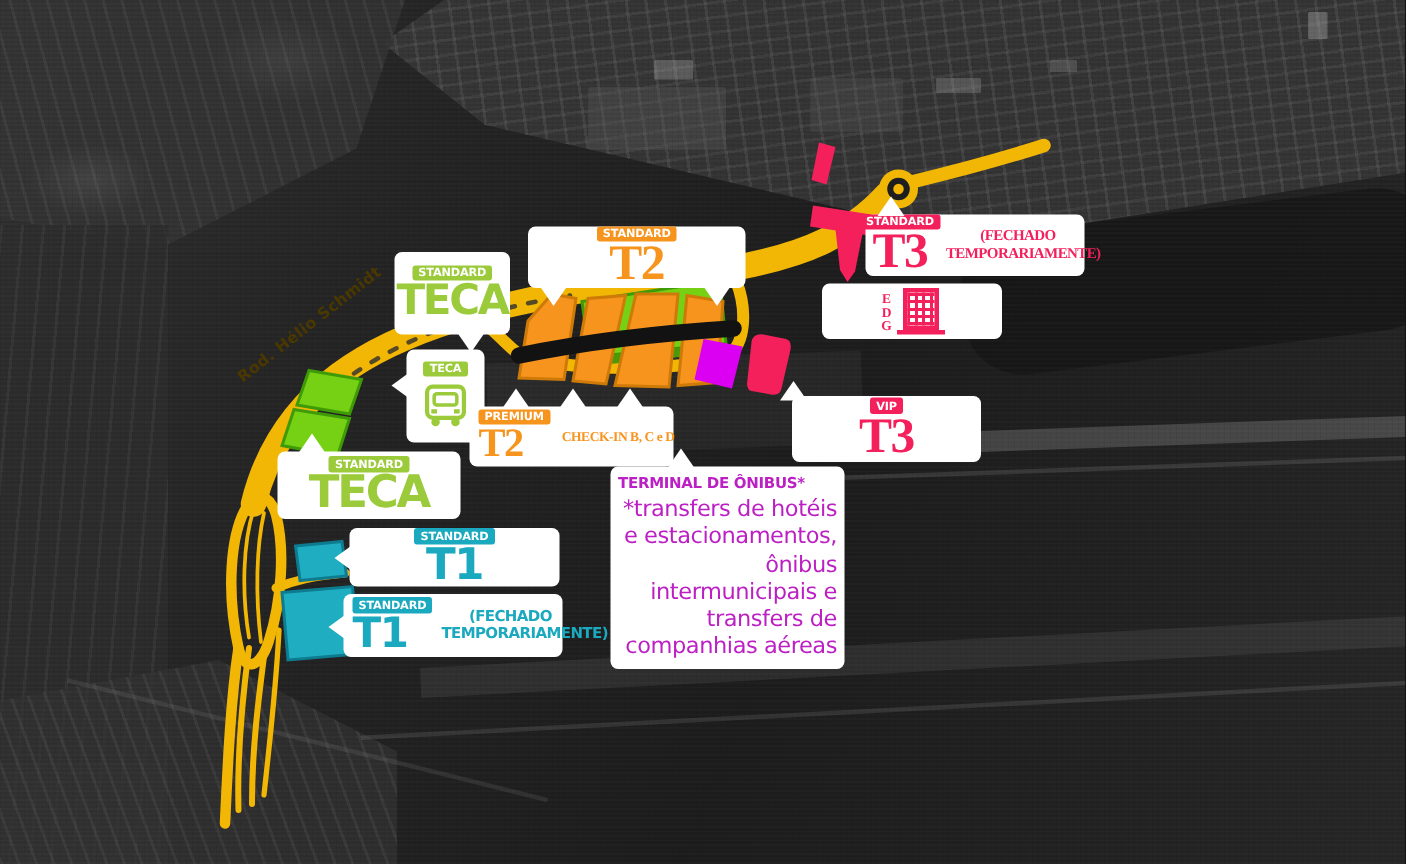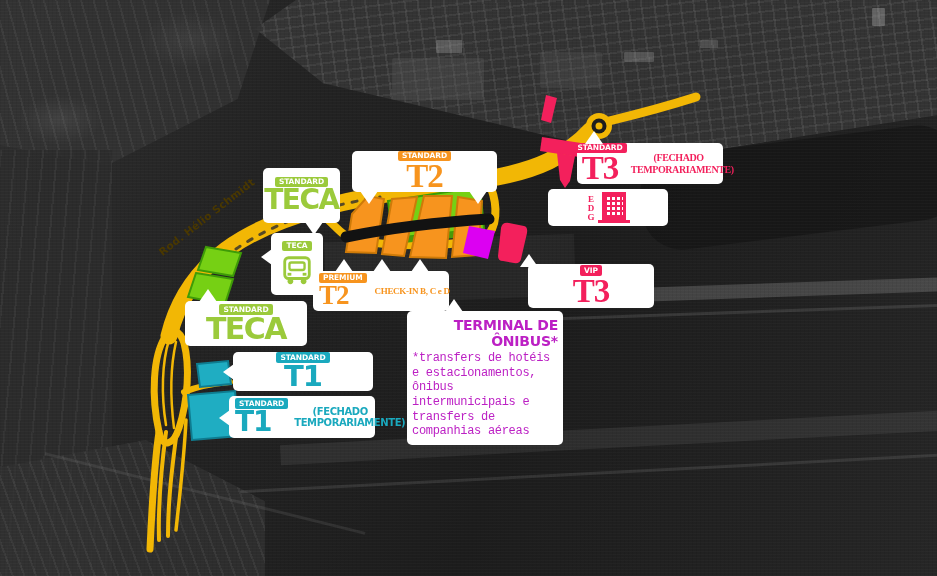--- a/index.html
+++ b/index.html
@@ -73,22 +73,22 @@
   
   .edg-wrap{display:flex;align-items:flex-end;gap:3px;}
   .edg-txt{writing-mode:vertical-lr;text-orientation:upright;font-weight:bold;font-size:9px;
            letter-spacing:-1px;line-height:1;margin-bottom:2px;}
   .edg-glyph{display:flex;flex-direction:column;align-items:center;}
   .edg-bldg{width:24px;height:28px;border:3px solid #F3205C;box-sizing:border-box;
     background-image:
       repeating-linear-gradient(0deg,#F3205C 0 2px,transparent 2px 5px),
       repeating-linear-gradient(90deg,#F3205C 0 2px,transparent 2px 5px);}
   .edg-base{width:32px;height:3px;background:#F3205C;}
-  .bus-desc{font-size:12px;letter-spacing:-.3px;line-height:1.22;text-align:left;font-family:Liberation Mono, monospace;}
-  .bus-title{font-size:14px;font-weight:bold;letter-spacing:-.2px;text-align:right;margin-bottom:2px;}
+  .bus-desc{font-size:15px;letter-spacing:-.3px;line-height:1.22;text-align:right;}
+  .bus-title{font-size:10px;font-weight:bold;letter-spacing:-.2px;text-align:left;margin-bottom:2px;}
   svg{display:block;}
   #maplayer{position:absolute;left:0;top:0;z-index:2;}
 </style>
 </head>
 <body>
 
 <div id="stage">
 
   <div class="bgpart city-tr"></div>
   <div class="bgpart city-tl"></div>

